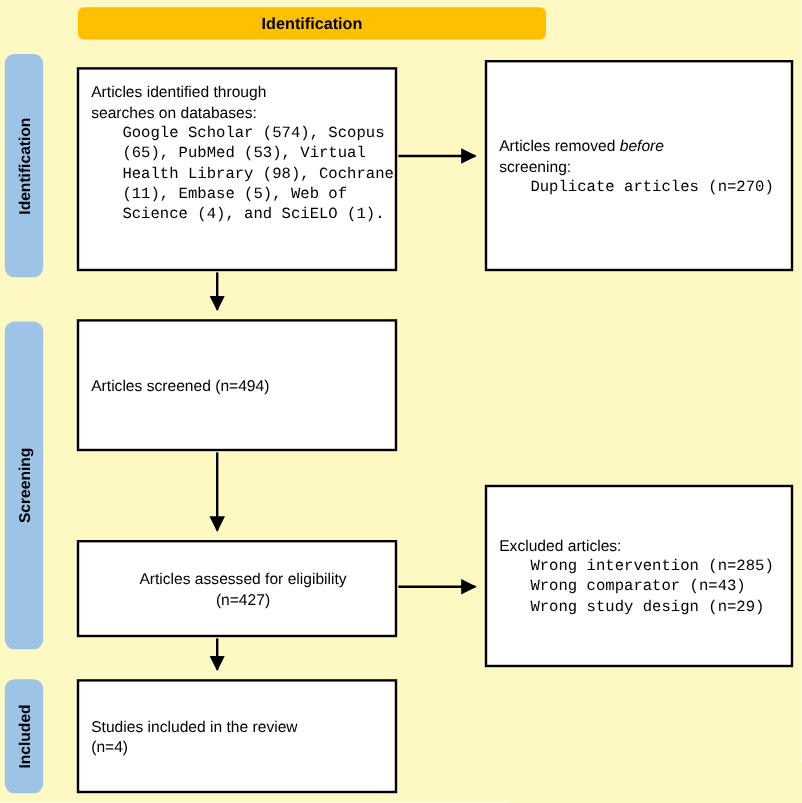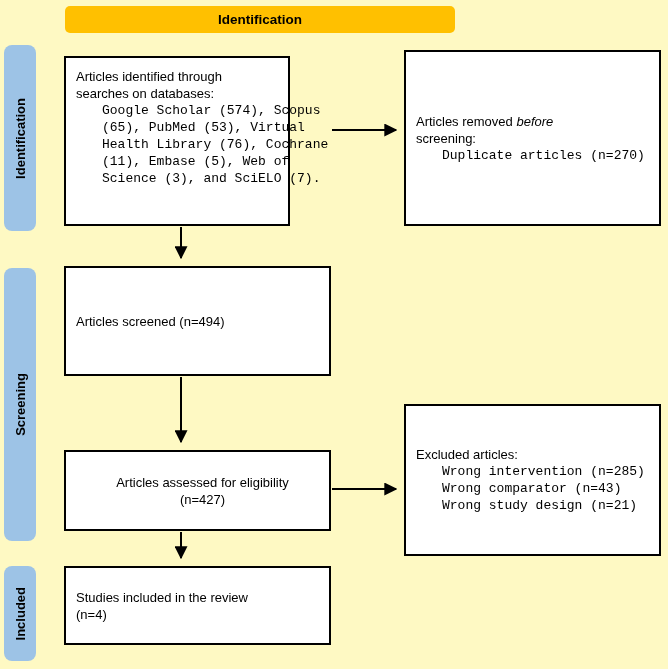--- a/index.html
+++ b/index.html
@@ -48,21 +48,21 @@
     position:absolute;
     background:#fff;
     border:2px solid var(--box-border, #000000);
     font-size:13px;
     line-height:17px;
   }
   .box .line { display:block; white-space:nowrap; }
   .indent { padding-left:26px;font-family:Liberation Mono, monospace; }
 
   #box-identified {
-    left:64px; top:56px; width:226px; height:170px;
+    left:64px; top:56px; width:267px; height:170px;
     padding:10px 6px 6px 10px;
   }
   #box-removed {
     left:404px; top:50px; width:257px; height:176px;
     display:flex; flex-direction:column; justify-content:center;
     padding-left:10px;
   }
   #box-screened {
     left:64px; top:266px; width:267px; height:110px;
     display:flex; align-items:center;
@@ -73,21 +73,21 @@
     display:flex; flex-direction:column; justify-content:center;
     padding-left:10px;
   }
   #box-eligibility {
     left:64px; top:450px; width:267px; height:81px;
     display:flex; flex-direction:column; justify-content:center;
     padding-left:10px;
     align-items:center;
   }
   #box-included-studies {
-    left:64px; top:566px; width:267px; height:79px;
+    left:64px; top:566px; width:267px; height:95px;
     display:flex; flex-direction:column; justify-content:center;
     padding-left:10px;
   }
 </style>
 </head>
 <body>
 
 <div class="canvas">
 
   <svg class="arrows" width="668" height="669" viewBox="0 0 668 669">
@@ -115,40 +115,40 @@
   </div>
   <div class="side-label" id="stage-included">
     <span>Included</span>
   </div>
 
   <div class="box" id="box-identified">
     <span class="line">Articles identified through</span>
     <span class="line">searches on databases:</span>
     <span class="line indent">Google Scholar (574), Scopus</span>
     <span class="line indent">(65), PubMed (53), Virtual</span>
-    <span class="line indent">Health Library (76), Cochrane</span>
+    <span class="line indent">Health Library (98), Cochrane</span>
     <span class="line indent">(11), Embase (5), Web of</span>
-    <span class="line indent">Science (3), and SciELO (7).</span>
+    <span class="line indent">Science (4), and SciELO (1).</span>
   </div>
 
   <div class="box" id="box-removed">
     <span class="line"><span>Articles removed </span><em>before</em></span>
     <span class="line">screening:</span>
     <span class="line indent">Duplicate articles (n=270)</span>
   </div>
 
   <div class="box" id="box-screened">
     <span class="line">Articles screened (n=494)</span>
   </div>
 
   <div class="box" id="box-excluded">
     <span class="line">Excluded articles:</span>
     <span class="line indent">Wrong intervention (n=285)</span>
     <span class="line indent">Wrong comparator (n=43)</span>
-    <span class="line indent">Wrong study design (n=21)</span>
+    <span class="line indent">Wrong study design (n=29)</span>
   </div>
 
   <div class="box" id="box-eligibility">
     <span class="line">Articles assessed for eligibility</span>
     <span class="line">(n=427)</span>
   </div>
 
   <div class="box" id="box-included-studies">
     <span class="line">Studies included in the review</span>
     <span class="line">(n=4)</span>

